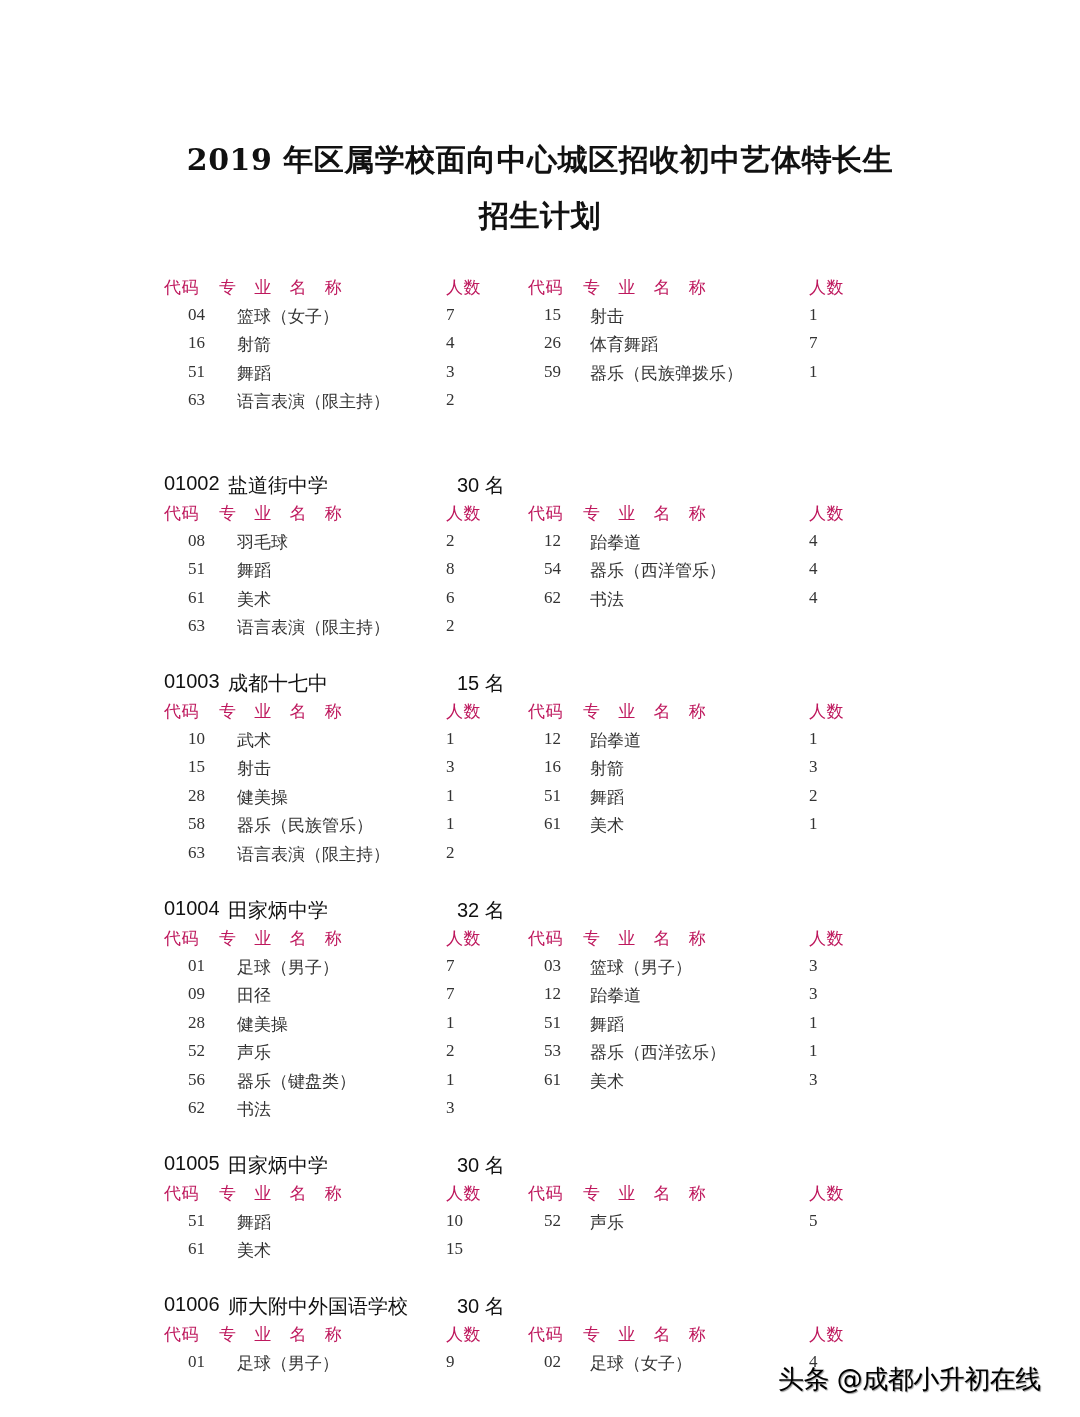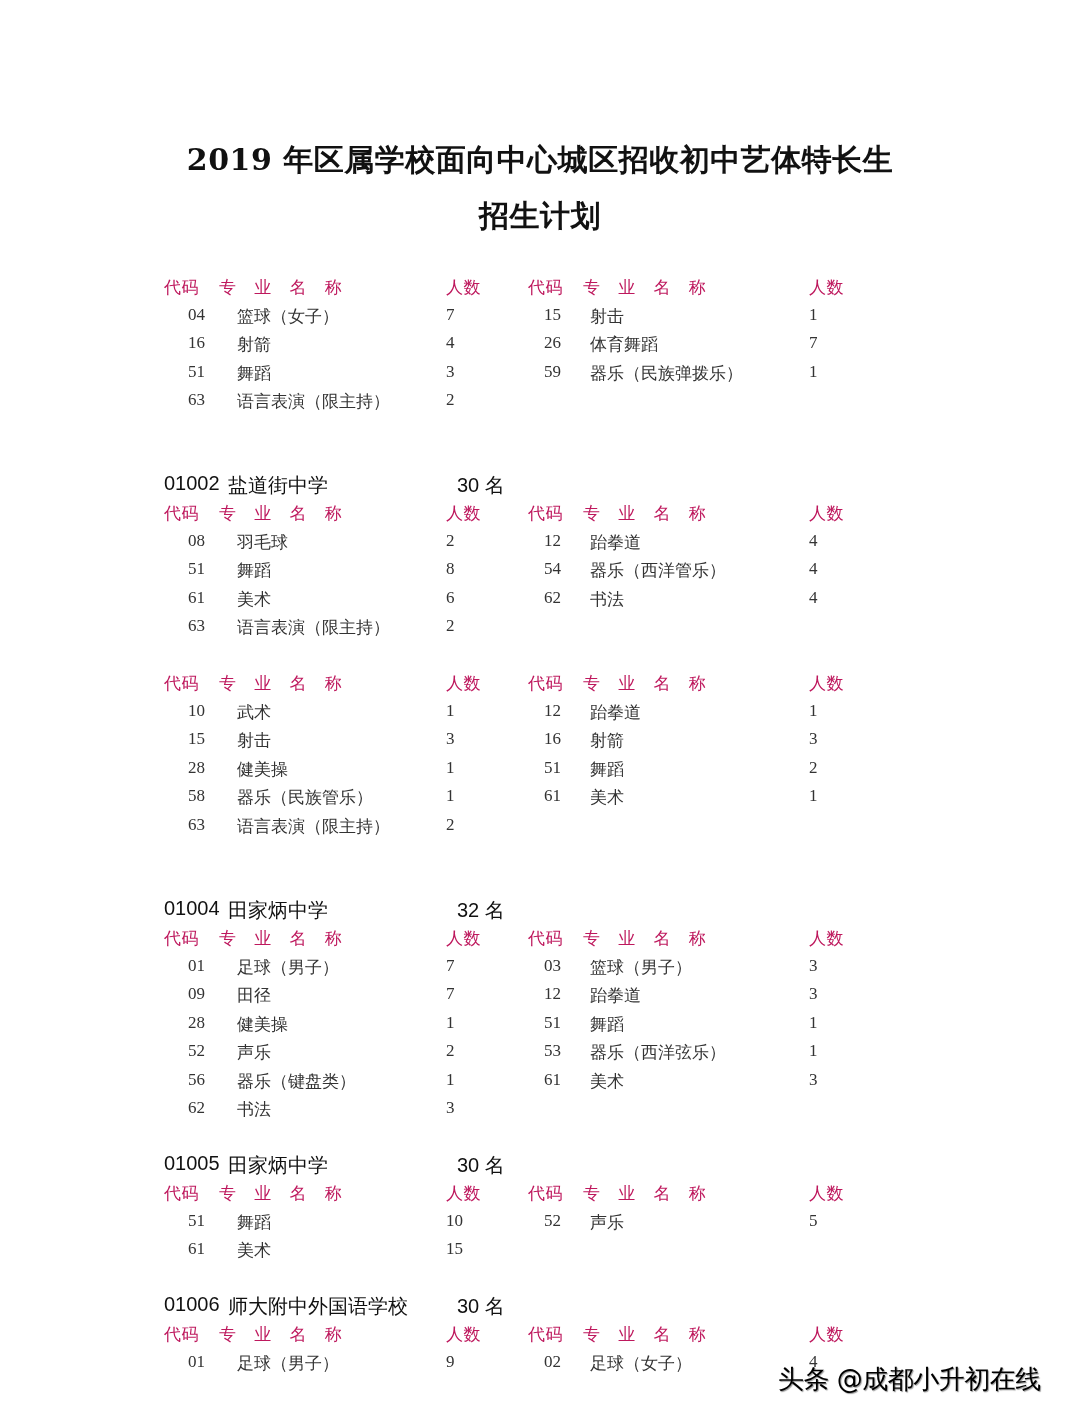--- a/index.html
+++ b/index.html
@@ -131,20 +131,25 @@
       <div class="row">
         <span class="c1 val">63</span>
         <span class="n1">语言表演（限主持）</span>
         <span class="q1">2</span>
         <span class="c2 val"></span>
         <span class="n2"></span>
         <span class="q2"></span>
       </div>
     </div>
     <div class="school" style="top: 670px;">
+      <div class="school-head">
+        <span class="code">01003</span>
+        <span class="name">成都十七中</span>
+        <span class="quota">15 名</span>
+      </div>
       <div class="row hdr">
         <span class="c1">代码</span>
         <span class="n1">专 业 名  称</span>
         <span class="q1">人数</span>
         <span class="c2">代码</span>
         <span class="n2">专 业 名  称</span>
         <span class="q2">人数</span>
       </div>
       <div class="row">
         <span class="c1 val">10</span>

